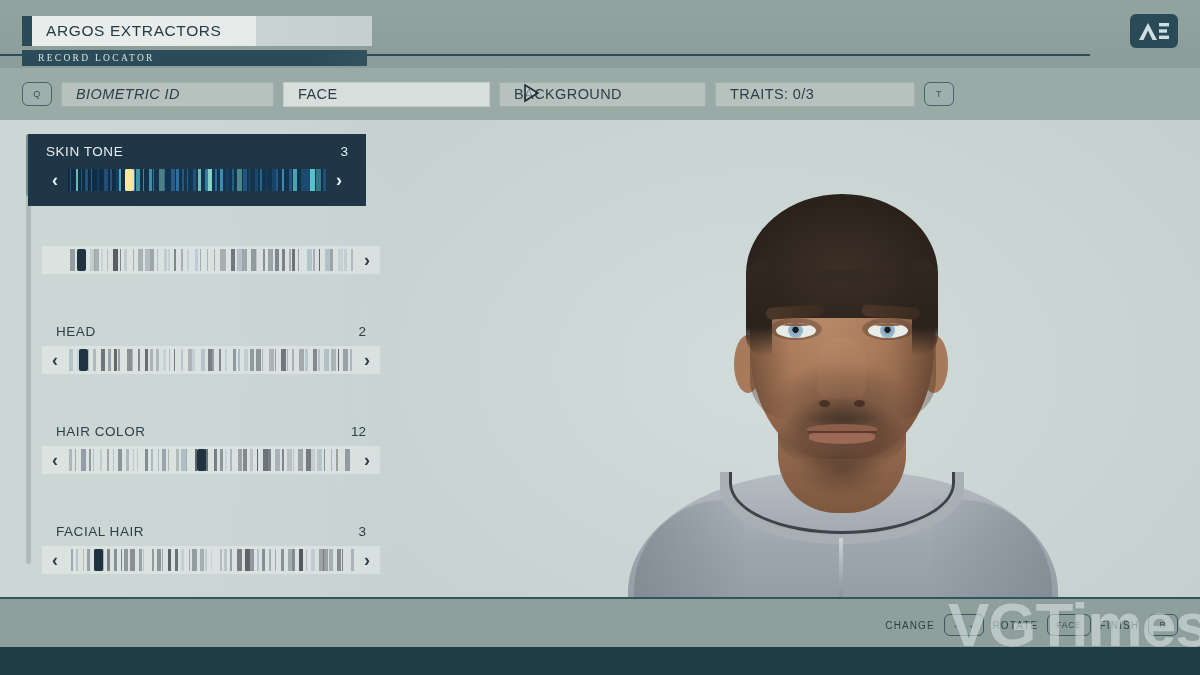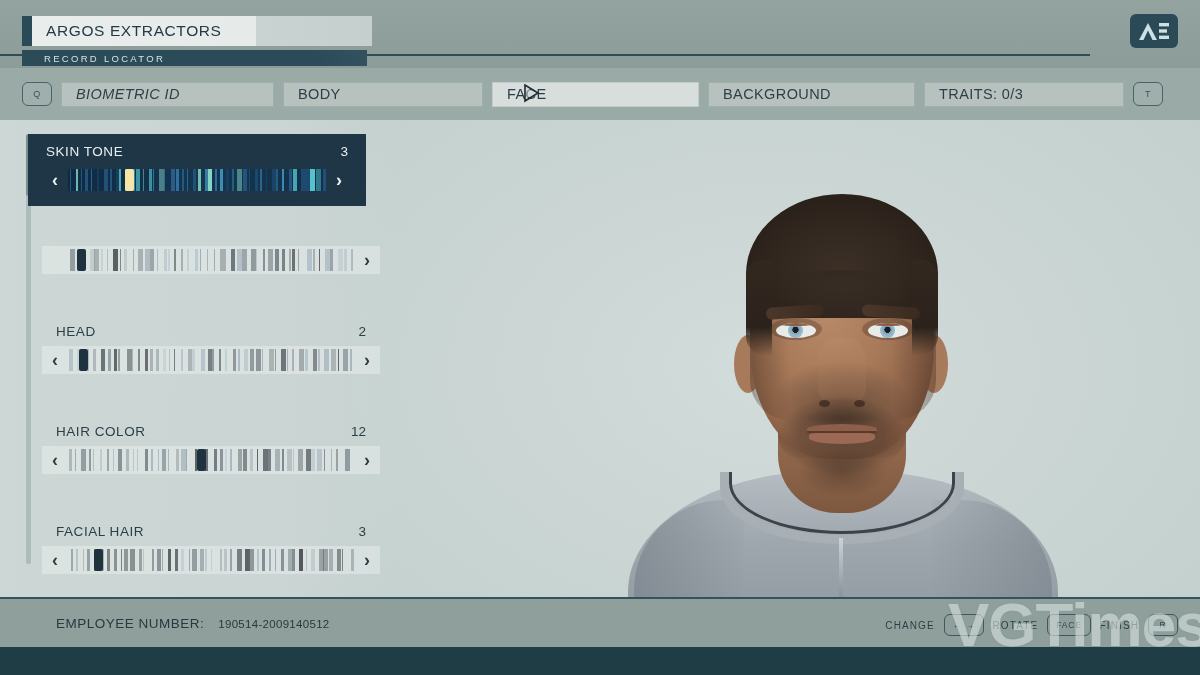--- a/index.html
+++ b/index.html
@@ -45,21 +45,21 @@
   }
 
   #subtitle-bar {
     position: absolute; left: 22px; top: 50px;
     width: 345px; height: 16px;
     background: linear-gradient(90deg, #2c4b58 0%, #2c4b58 85%, #32525f 100%);
     display: flex; align-items: center;
   }
   #subtitle-text {
     font-size: 9.5px; letter-spacing: 2.3px;
-    color: #d7e2e2; padding-left: 22px;
+    color: #d7e2e2; padding-left: 16px; font-family: Liberation Serif, serif;
   }
 
   #logo {
     position: absolute; right: 22px; top: 14px;
     width: 48px; height: 34px;
     background: #2b4a57;
     border-radius: 6px;
     display: flex; align-items: center; justify-content: center;
   }
   #logo svg { display: block; }
@@ -534,23 +534,20 @@
         <rect x="22" y="9.3" width="8" height="3.4" fill="#cfe0e3"></rect>
         <rect x="22" y="15.6" width="10" height="3.4" fill="#cfe0e3"></rect>
       </svg>
     </div>
   </div>
 
   <div id="tabrow">
     <div class="keycap">Q</div>
     <div class="tab w-bio">
       <span>BIOMETRIC ID</span>
-    </div>
-    <div class="tab w-body">
-      <span>BODY</span>
     </div>
     <div class="tab w-face active">
       <span>FACE</span>
     </div>
     <div class="tab w-bg">
       <span>BACKGROUND</span>
     </div>
     <div class="tab w-traits">
       <span>TRAITS: 0/3</span>
     </div>
@@ -906,24 +903,20 @@
             </div>
             <div class="chev">›</div>
           </div>
         </div>
       </div>
   </div>
 
   <div id="footer">
     <div id="footer-rule"></div>
 
-    <div id="employee">
-      <span id="employee-label">EMPLOYEE NUMBER:</span>
-      <span id="employee-value">190514-2009140512</span>
-    </div>
 
     <div id="hints">
       <span class="hint-label">CHANGE</span>
       <span class="hint-key">←  →</span>
       <span class="hint-label">ROTATE</span>
       <span class="hint-key">FACE</span>
       <span class="hint-label">FINISH</span>
       <span class="hint-key">R</span>
     </div>
   </div>

